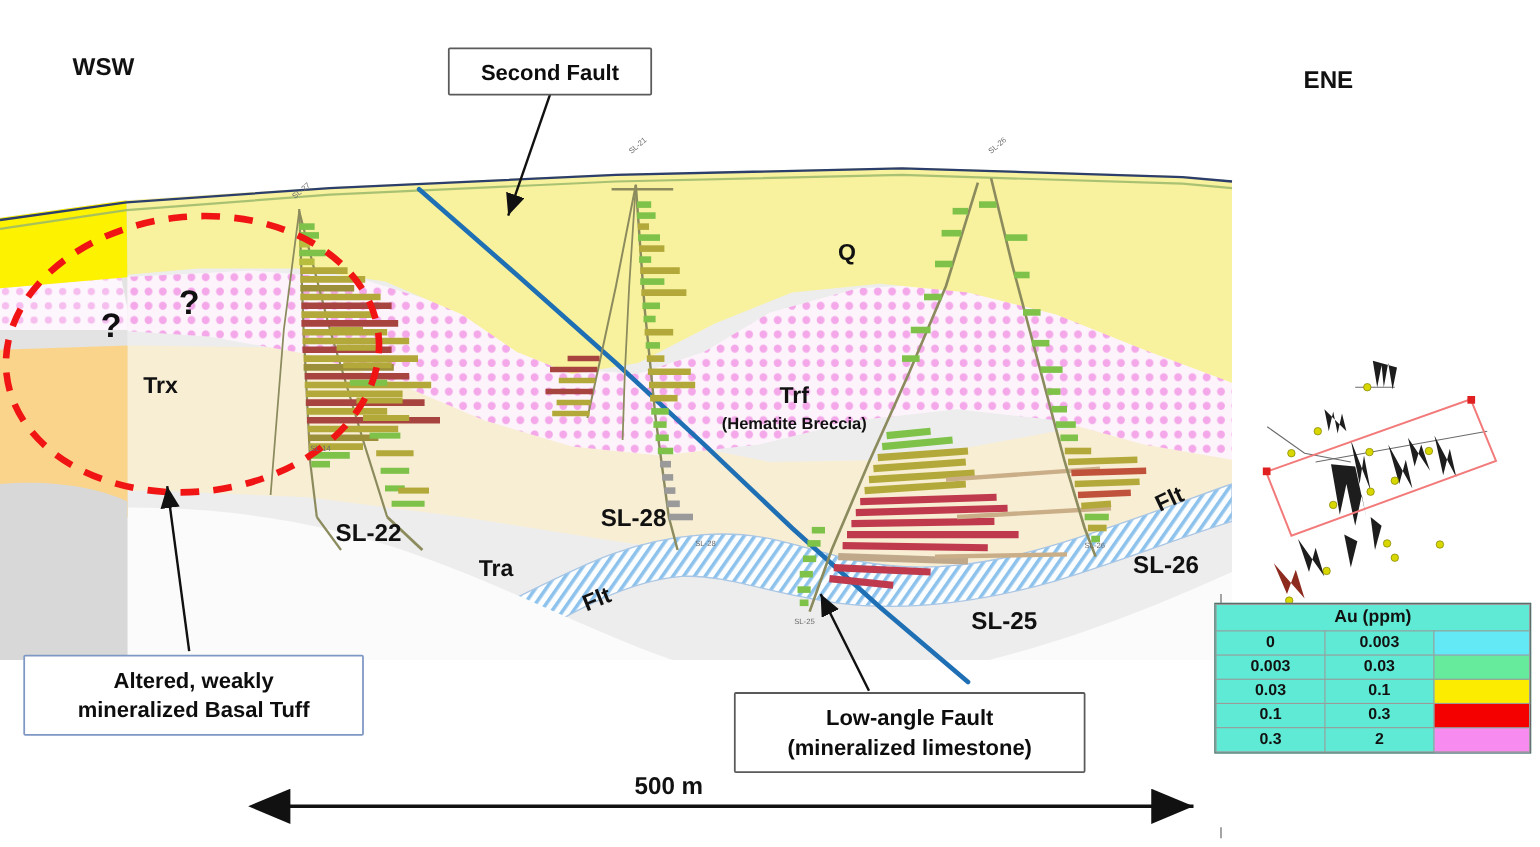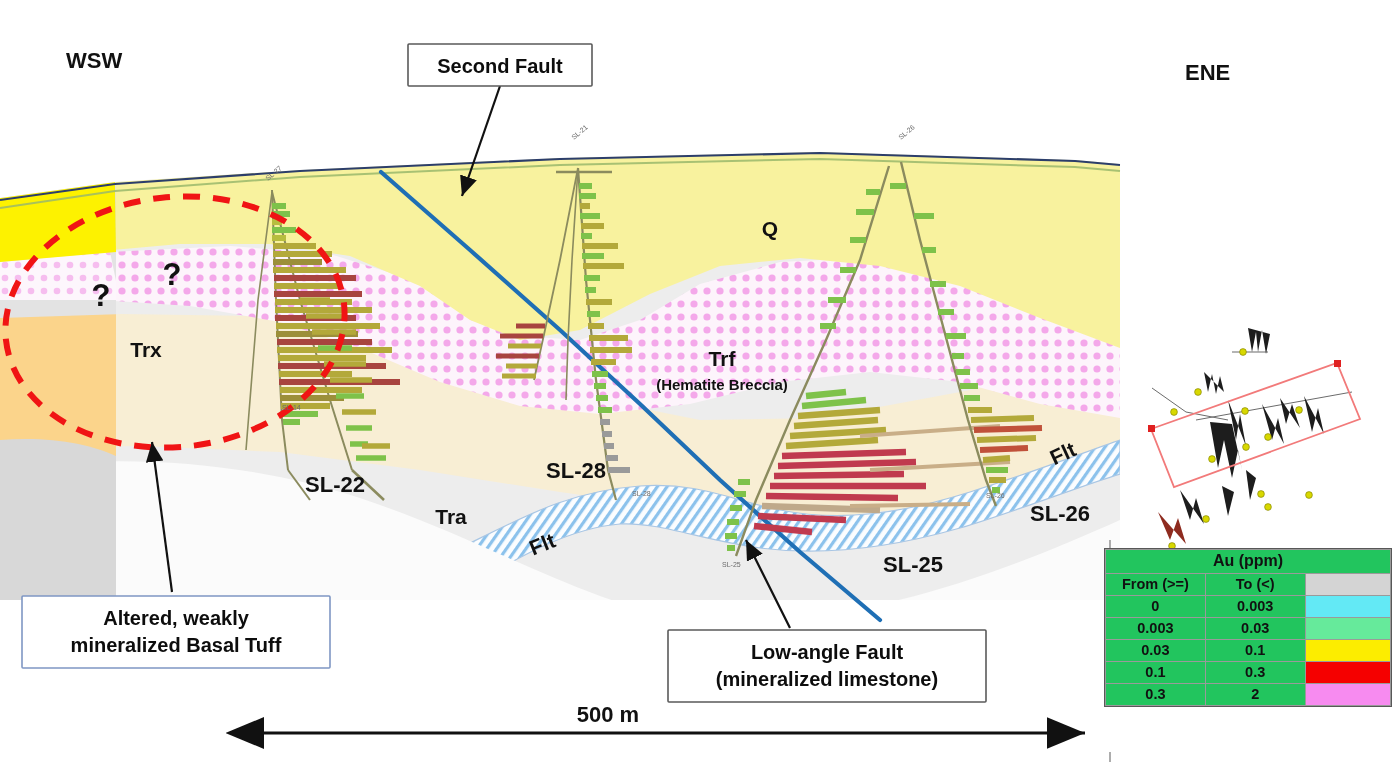--- a/index.html
+++ b/index.html
@@ -7,21 +7,21 @@
        font-family:"Liberation Sans",sans-serif;}
   #stage{position:relative;width:1400px;height:770px;background:#fff;}
   svg{display:block;}
   .lbl{font-weight:bold;fill:#111;paint-order:stroke fill;}
   .callout-box{fill:#ffffff;stroke:#5a5a5a;stroke-width:1.6;}
   .callout-box-blue{fill:#ffffff;stroke:#7f97c4;stroke-width:1.6;}
   .callout-txt{font-weight:bold;fill:#0d0d0d;text-anchor:middle;}
   .leader{stroke:#111;stroke-width:2.2;fill:none;}
   
   #legend{position:absolute;left:1104px;top:548px;width:286px;
-          border:1.5px solid #585858;background:#22c55e;
+          border:1.5px solid #585858;background:#5eead4;
           border-collapse:collapse;}
   #legend table{border-collapse:collapse;width:100%;}
   #legend td,#legend th{border:1px solid #9a9a9a;font-size:14.5px;
         font-weight:bold;text-align:center;padding:2px 0 3px;color:#111;
         font-family:"Liberation Sans",sans-serif;}
   #legend .ttl{font-size:16px;border:1px solid #9a9a9a;}
   #legend .sw{width:86px;padding:0;height:21px;}
   .c1{width:100px;} .c2{width:100px;}
 </style>
 </head>
@@ -385,25 +385,20 @@
   <line x1="1110" y1="752" x2="1110" y2="762" stroke="#8a8a8a" stroke-width="1.4"></line>
 </svg>
 
 <div id="legend">
   <table>
     <tbody>
           <tr>
       <td class="ttl" colspan="3">Au (ppm)</td>
     </tr>
     <tr>
-      <td class="c1">From (&gt;=)</td>
-      <td class="c2">To (&lt;)</td>
-      <td class="sw" style="background: rgb(212, 212, 212);"></td>
-    </tr>
-    <tr>
       <td>0</td>
       <td>0.003</td>
       <td class="sw" style="background: rgb(99, 233, 245);"></td>
     </tr>
     <tr>
       <td>0.003</td>
       <td>0.03</td>
       <td class="sw" style="background: rgb(102, 234, 155);"></td>
     </tr>
     <tr>

